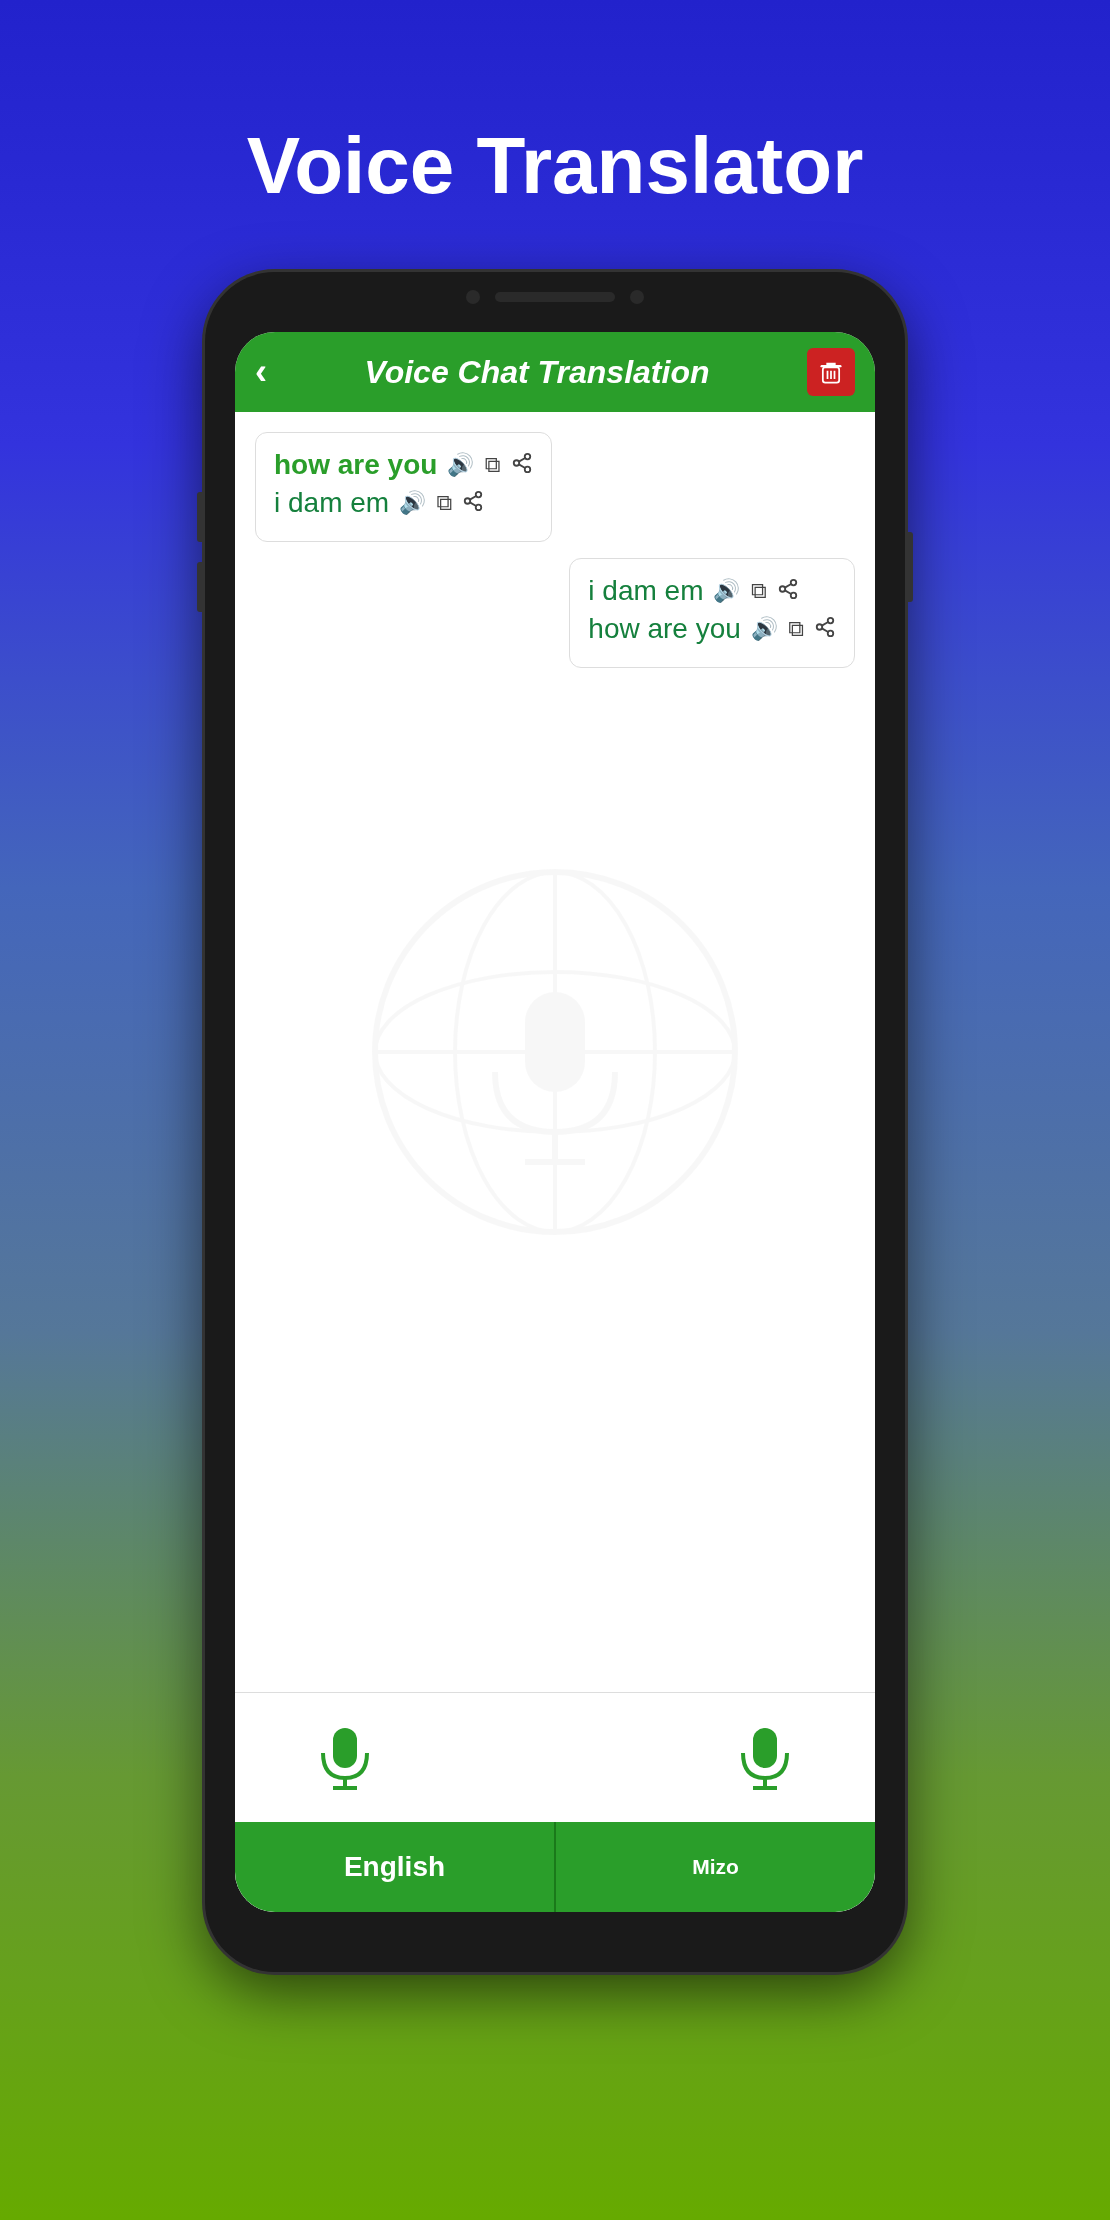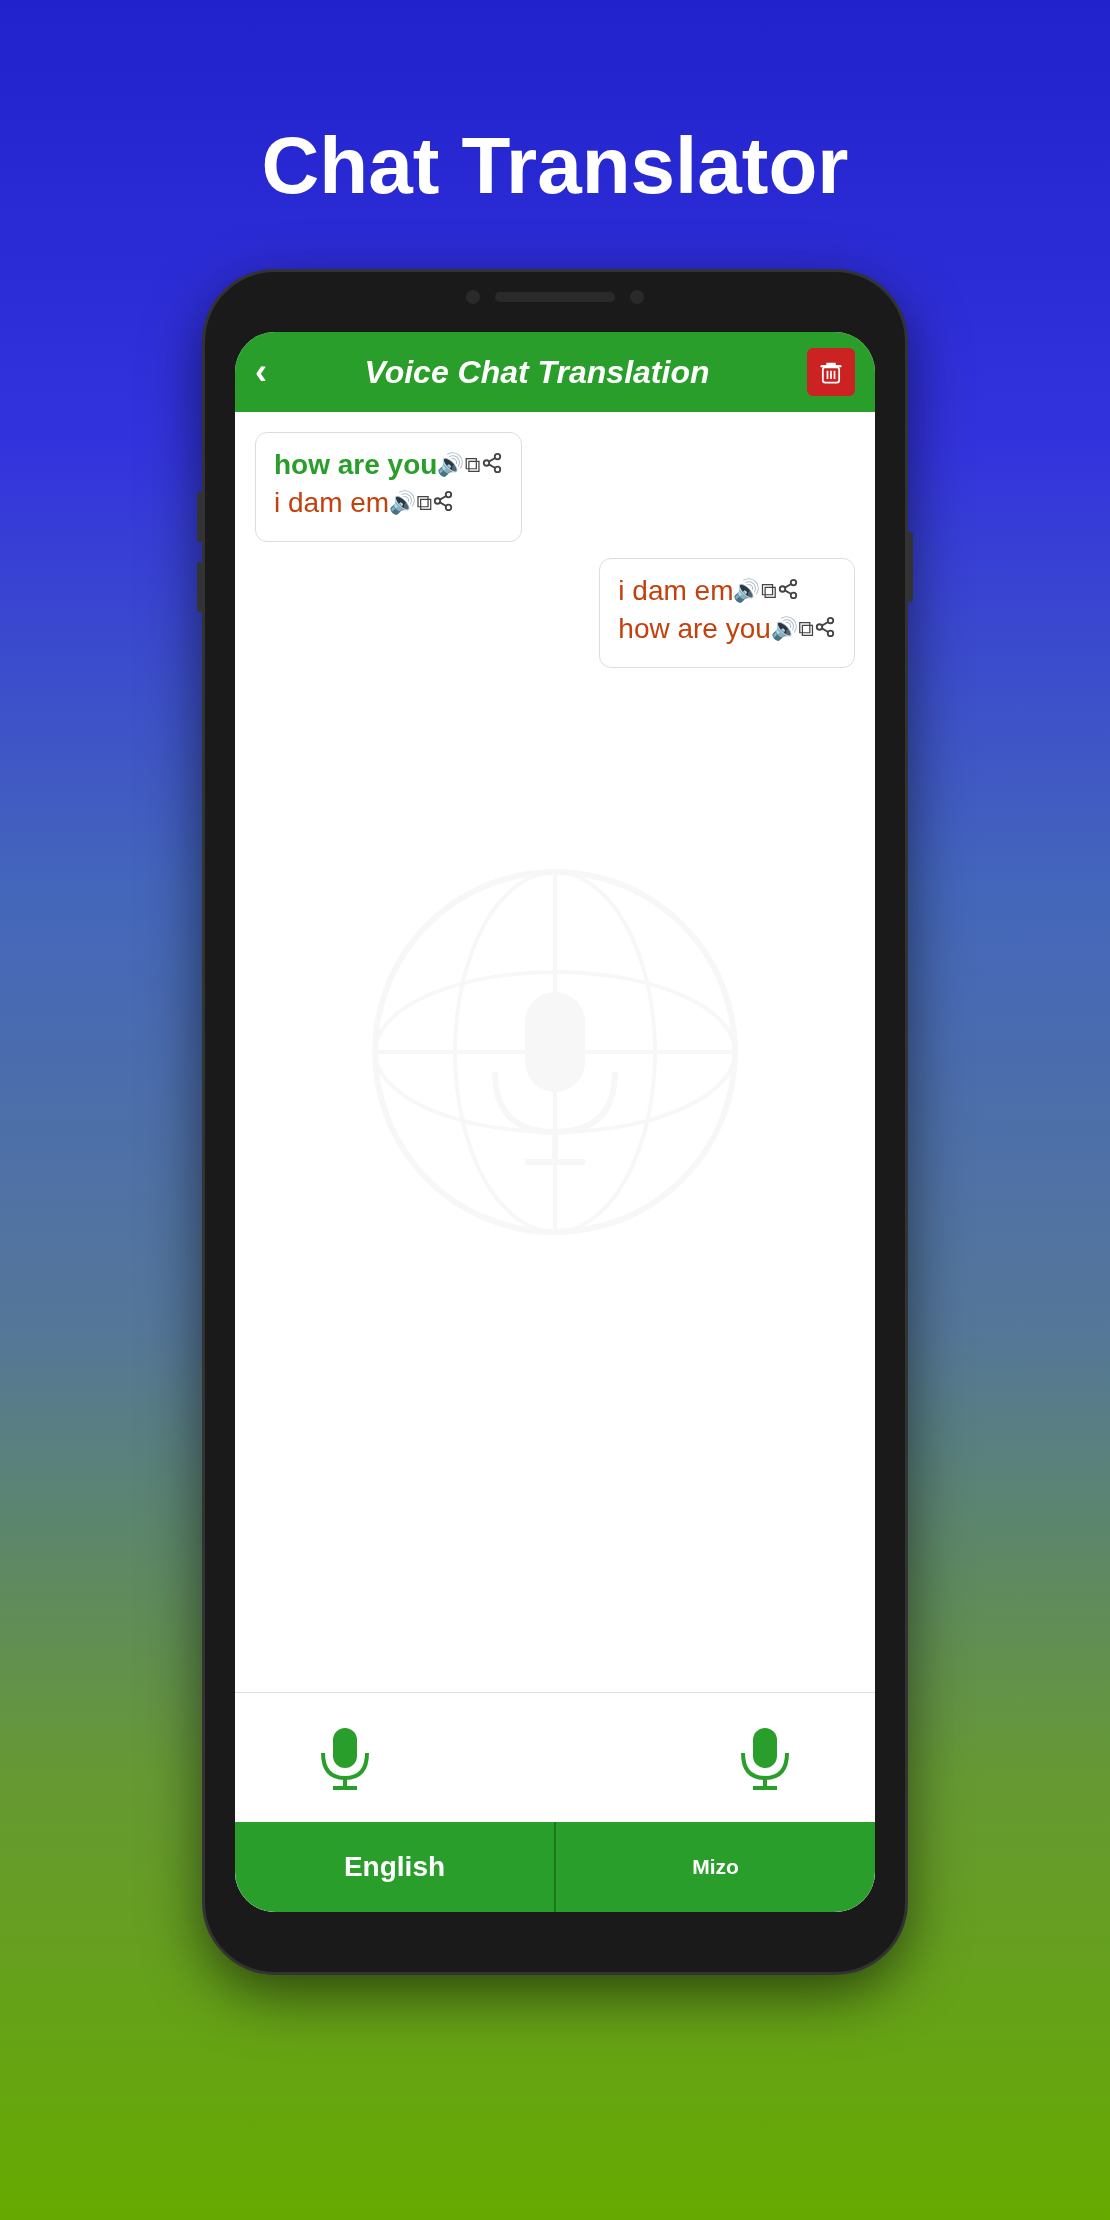--- a/index.html
+++ b/index.html
@@ -187,32 +187,33 @@
       max-width: 65%;
       margin-bottom: 16px;
       align-self: flex-end;
       float: right;
       clear: both;
     }
 
     .bubble-row {
       display: flex;
       align-items: center;
+      gap: 10px;
       margin-bottom: 6px;
     }
 
     .bubble-text-green {
       font-size: 28px;
       font-weight: bold;
       color: #2a9e2a;
     }
 
     .bubble-text-black {
       font-size: 28px;
-      color: #c2410c;
+      color: #15803d;
     }
 
     .speak-icon {
       font-size: 22px;
       color: #444;
     }
 
     .copy-icon {
       font-size: 22px;
       color: #444;
@@ -282,21 +283,21 @@
       display: flex;
       align-items: center;
       justify-content: center;
       cursor: pointer;
     }
   </style>
 </head>
 <body>
 
 <div style="text-align:center; margin-top:60px;">
-  <h1 class="page-title">Chat Translator</h1>
+  <h1 class="page-title">Voice Translator</h1>
 </div>
 
 <div class="phone-wrapper">
 
   <div class="phone-shell">
 
     <div class="phone-notch">
       <div class="camera-dot"></div>
       <div class="speaker-bar"></div>
       <div class="camera-dot"></div>

